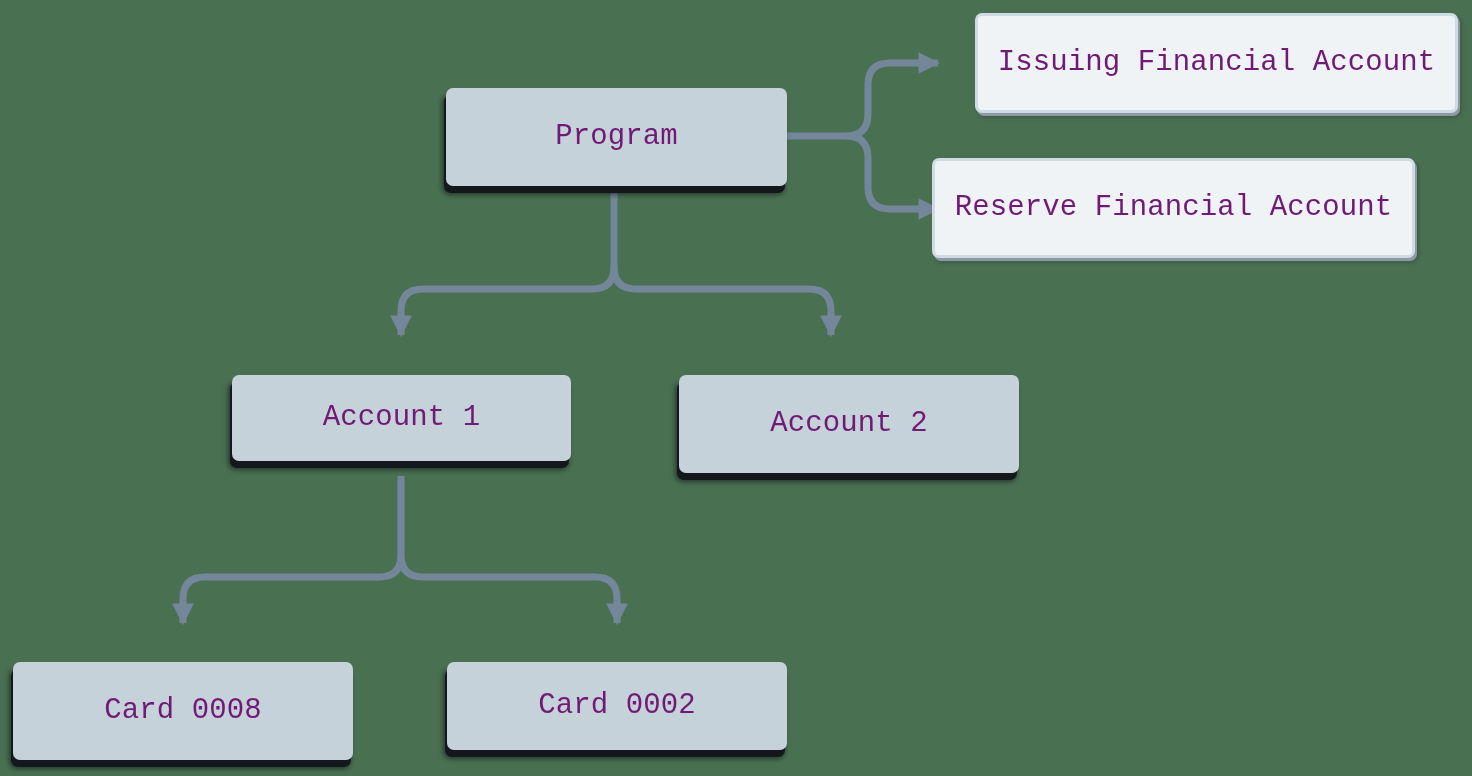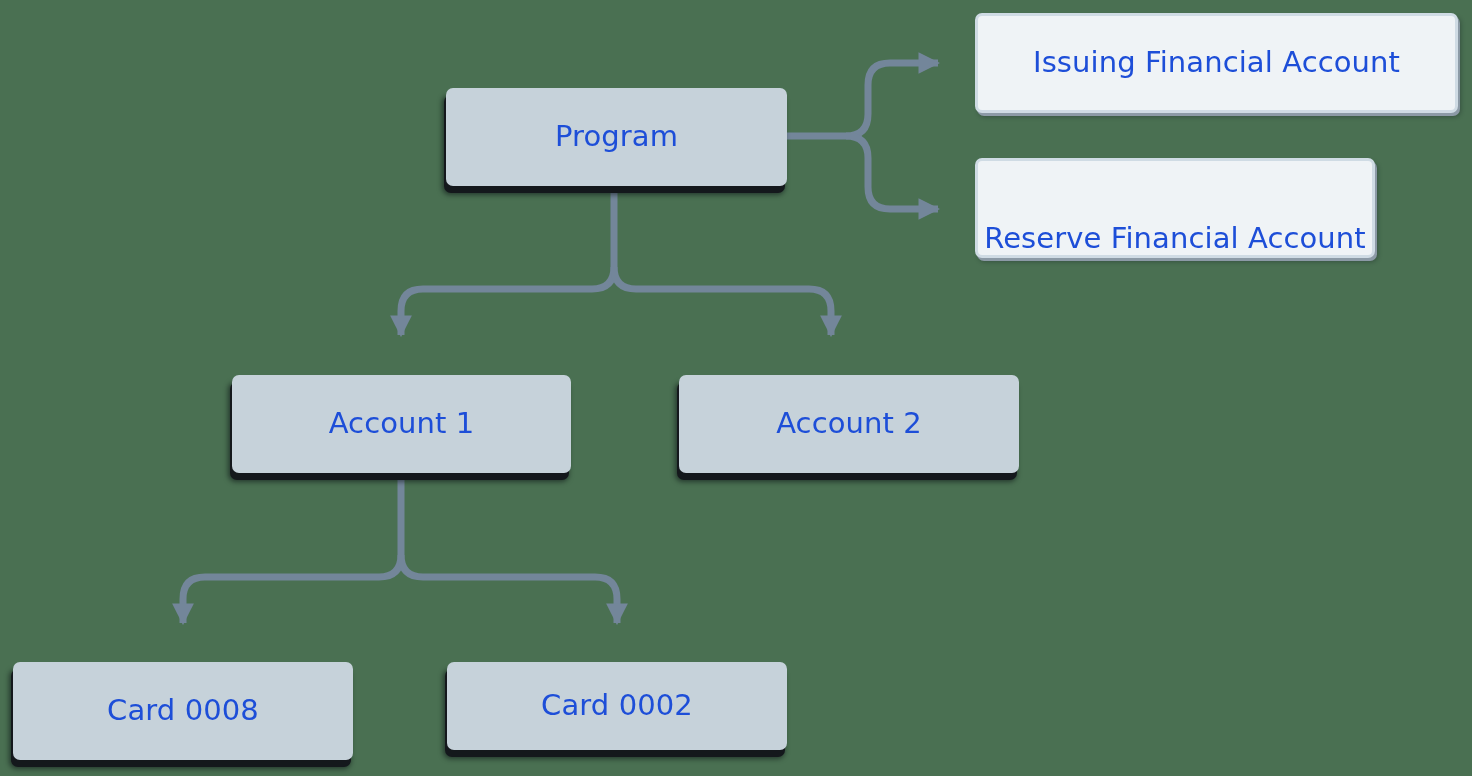--- a/index.html
+++ b/index.html
@@ -27,25 +27,26 @@
     height: 776px;
     pointer-events: none;
   }
   .node {
     position: absolute;
     box-sizing: border-box;
     display: flex;
     align-items: center;
     justify-content: center;
     text-align: center;
-    color: #1d4ed8;
+    color: #701a75;
     border-radius: 7px;
     line-height: 1.15;
     letter-spacing: 0.1px;
     white-space: nowrap;
+    font-family: Liberation Mono, monospace;
   }
   .node-tree {
     background: #c6d2da;
     font-size: 29px;
     box-shadow: -2px 7px 0 0 #14181c, -3px 8px 5px 1px rgba(10,14,18,0.55);
     text-align: center;
   }
   .node-side {
     background: #eff3f6;
     font-size: 29px;
@@ -91,25 +92,25 @@
   </svg>
 
   <div class="node node-tree" style="left:446px; top:88px; width:341px; height:98px;">
     <span>Program</span>
   </div>
 
   <div class="node node-side" style="left:975px; top:13px; width:483px; height:100px;">
     <span>Issuing Financial Account</span>
   </div>
 
-  <div class="node node-side" style="left:975px; top:158px; width:400px; height:100px;align-items:flex-end;">
+  <div class="node node-side" style="left:932px; top:158px; width:483px; height:100px;">
     <span>Reserve Financial Account</span>
   </div>
 
-  <div class="node node-tree" style="left:232px; top:375px; width:339px; height:98px;">
+  <div class="node node-tree" style="left:232px; top:375px; width:339px; height:86px;">
     <span>Account 1</span>
   </div>
 
   <div class="node node-tree" style="left:663px; top:375px; width:340px; height:98px;margin-left:16px;">
     <span>Account 2</span>
   </div>
 
   <div class="node node-tree" style="left:13px; top:662px; width:340px; height:98px;">
     <span>Card 0008</span>
   </div>

